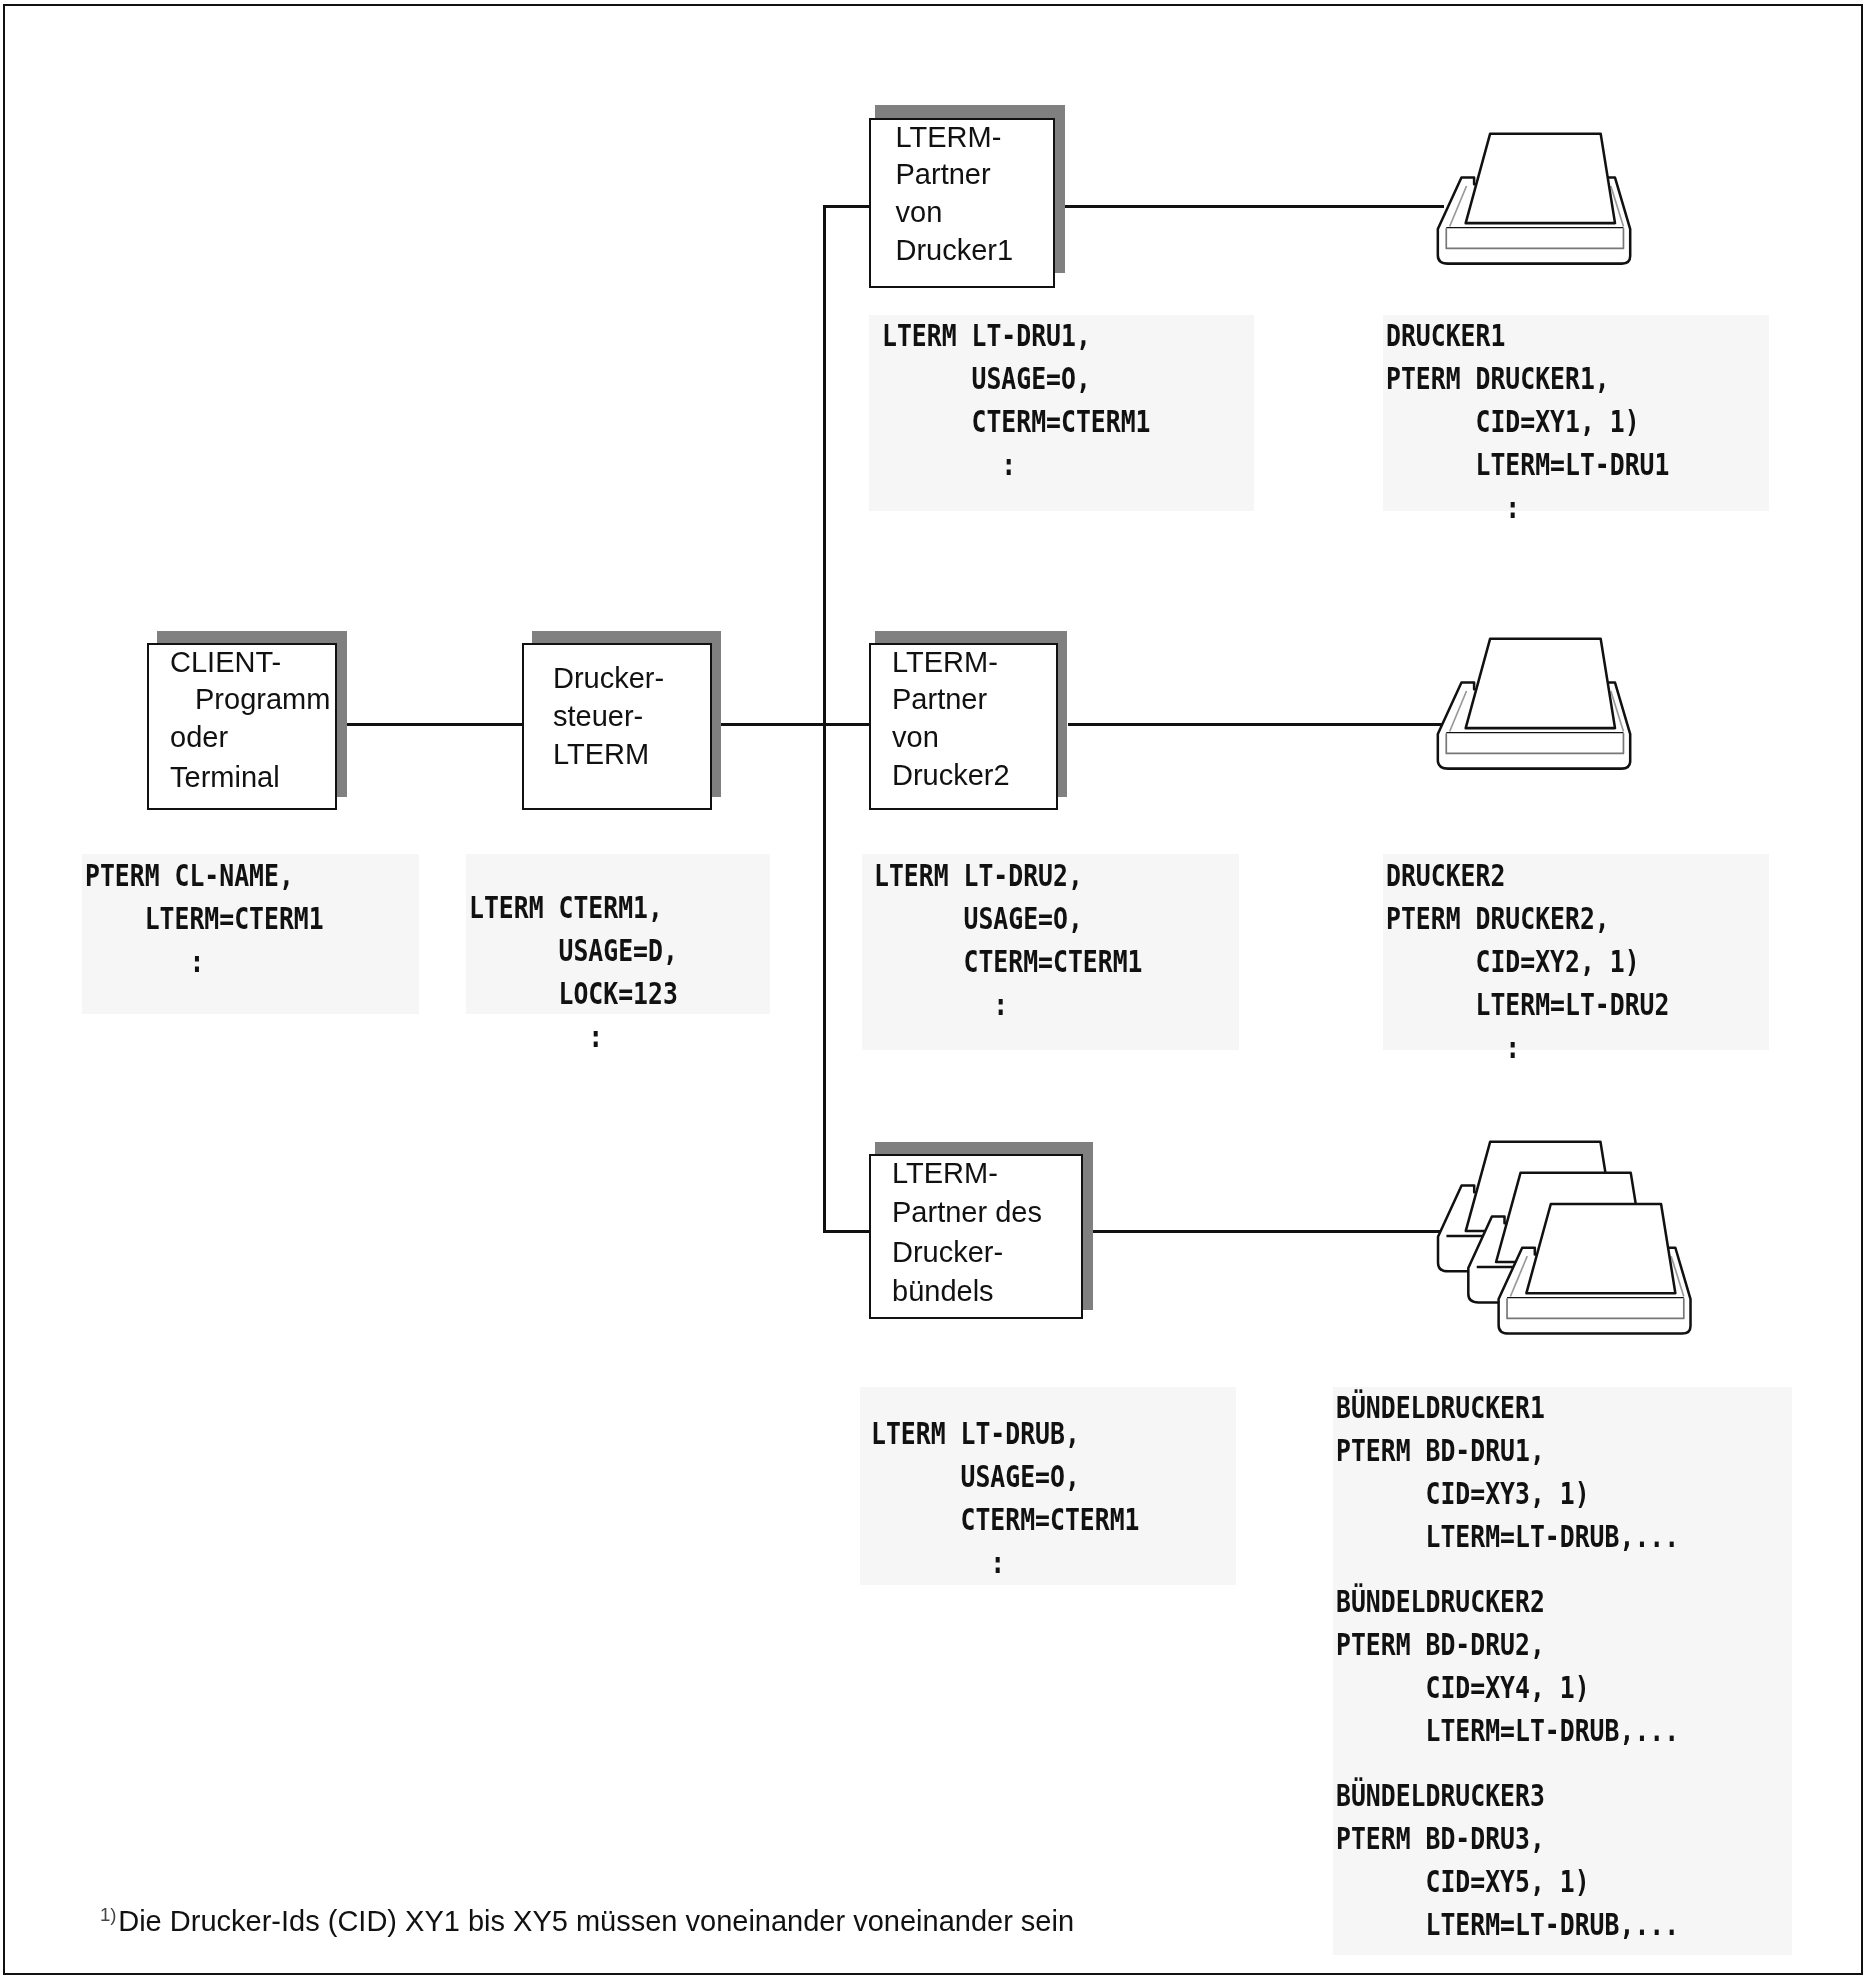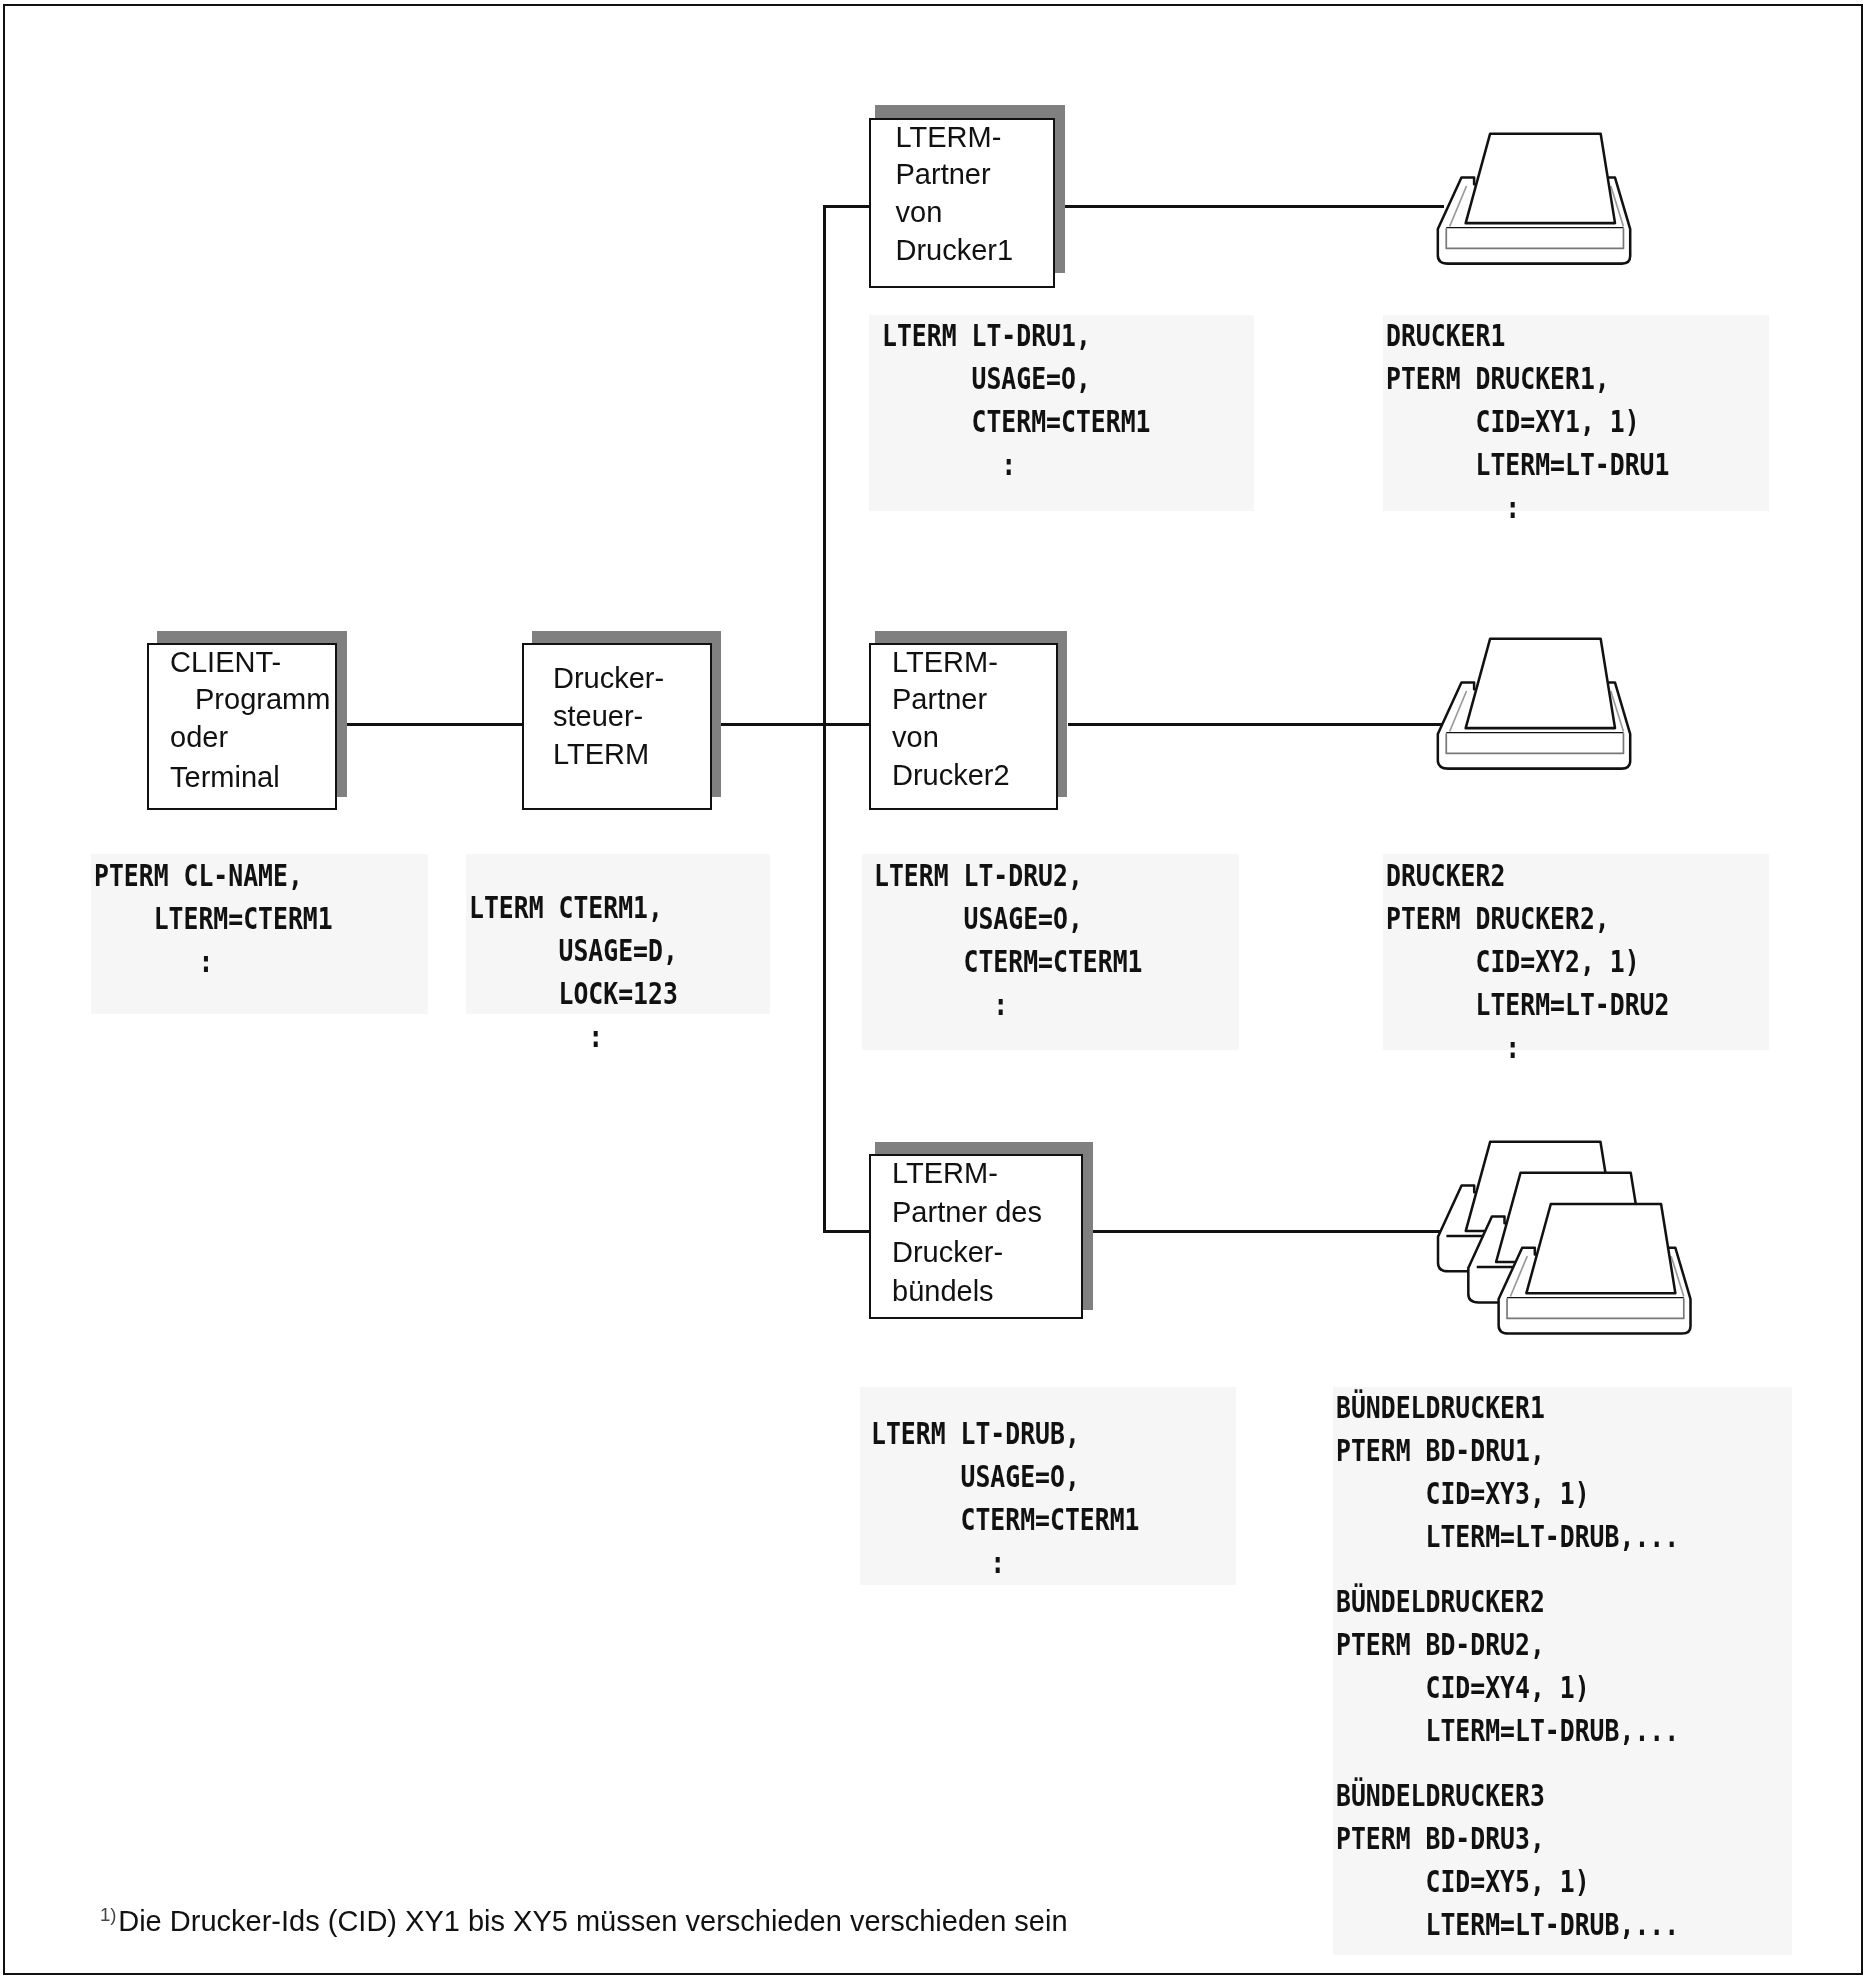--- a/index.html
+++ b/index.html
@@ -108,21 +108,21 @@
       <path d="M 30 54 L 45 54 L 45 62 L 200 62 L 200 54 L 212 54 L 230 115 L 230 147 Q 230 156 220 156 L 14 156 Q 2 156 2 146 L 2 115 Z"></path>
       <path d="M 12 114 L 222 114"></path>
       <path d="M 12 114 L 12 138 L 222 138 L 222 114" stroke="#777" stroke-width="2"></path>
       <path d="M 36 64 L 16 112" stroke="#999" stroke-width="2"></path>
       <path d="M 207 64 L 222 112" stroke="#999" stroke-width="2"></path>
       <path d="M 64 2 L 195 2 L 212 108 L 35 108 Z"></path>
     </g>
   </g>
 </svg>
 
-<div class="code" style="left:91px; top:854px; width:337px; height:160px; padding:0;">
+<div class="code" style="left:82px; top:854px; width:337px; height:160px; padding:0;">
   <div style="padding-left:3.4px; padding-top:0.8px;">
     <span class="ln" style="transform: scaleX(0.84); transform-origin: 0px 0px;">PTERM CL-NAME,</span>
     <span class="ln" style="transform: scaleX(0.84); transform-origin: 0px 0px;">    LTERM=CTERM1</span>
     <span class="ln" style="transform: scaleX(0.84); transform-origin: 0px 0px;">       :</span>
   </div>
 </div>
 
 <div class="code" style="left:466px; top:854px; width:304px; height:160px;">
   <div style="padding-left:2.5px; padding-top:0.8px;margin-top:32px;">
     <span class="ln" style="transform: scaleX(0.84); transform-origin: 0px 0px;">LTERM CTERM1,</span>
@@ -191,14 +191,14 @@
     <span class="ln" style="transform: scaleX(0.84); transform-origin: 0px 0px;">      CID=XY4, 1)</span>
     <span class="ln" style="transform: scaleX(0.84); transform-origin: 0px 0px;">      LTERM=LT-DRUB,...</span>
     <span class="gap"></span>
     <span class="ln" style="transform: scaleX(0.84); transform-origin: 0px 0px;">BÜNDELDRUCKER3</span>
     <span class="ln" style="transform: scaleX(0.84); transform-origin: 0px 0px;">PTERM BD-DRU3,</span>
     <span class="ln" style="transform: scaleX(0.84); transform-origin: 0px 0px;">      CID=XY5, 1)</span>
     <span class="ln" style="transform: scaleX(0.84); transform-origin: 0px 0px;">      LTERM=LT-DRUB,...</span>
   </div>
 </div>
 
-<div class="footnote"><sup>1)</sup><span>Die Drucker-Ids (CID) XY1 bis XY5 müssen verschieden verschieden sein</span></div>
+<div class="footnote"><sup>1)</sup><span>Die Drucker-Ids (CID) XY1 bis XY5 müssen voneinander voneinander sein</span></div>
 
 
 </body></html>

